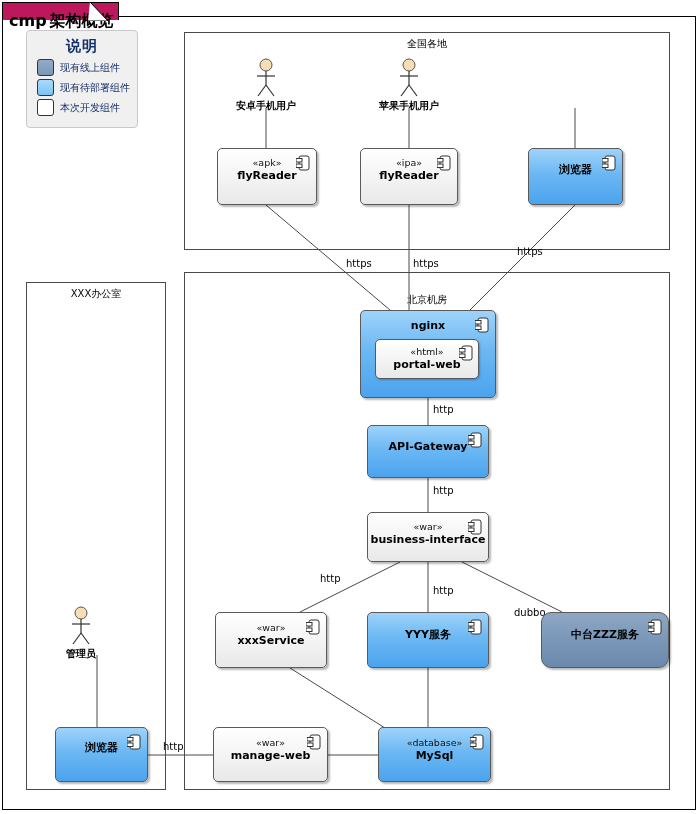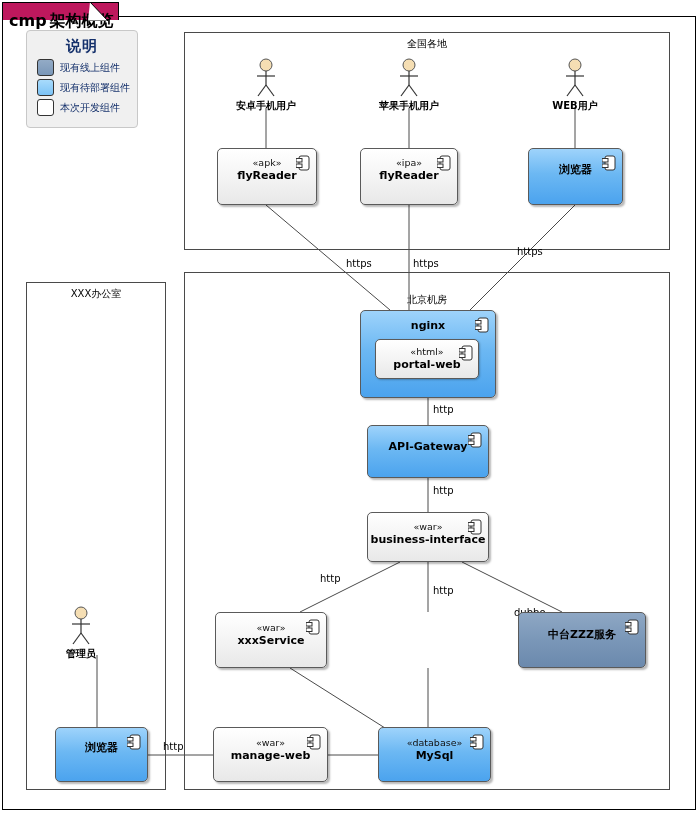--- a/index.html
+++ b/index.html
@@ -153,30 +153,20 @@
     <svg width="26" height="40" viewBox="0 0 26 40">
       <circle cx="13" cy="7" r="6" fill="#f5deb3" stroke="#555" stroke-width="1"></circle>
       <line x1="13" y1="13" x2="13" y2="27" stroke="#333" stroke-width="1.2"></line>
       <line x1="4" y1="18" x2="22" y2="18" stroke="#333" stroke-width="1.2"></line>
       <line x1="13" y1="27" x2="5" y2="38" stroke="#333" stroke-width="1.2"></line>
       <line x1="13" y1="27" x2="21" y2="38" stroke="#333" stroke-width="1.2"></line>
     </svg>
     <div class="aname">苹果手机用户</div>
   </div>
 
-  <div class="actor" style="left:545px;top:58px;">
-    <svg width="26" height="40" viewBox="0 0 26 40">
-      <circle cx="13" cy="7" r="6" fill="#f5deb3" stroke="#555" stroke-width="1"></circle>
-      <line x1="13" y1="13" x2="13" y2="27" stroke="#333" stroke-width="1.2"></line>
-      <line x1="4" y1="18" x2="22" y2="18" stroke="#333" stroke-width="1.2"></line>
-      <line x1="13" y1="27" x2="5" y2="38" stroke="#333" stroke-width="1.2"></line>
-      <line x1="13" y1="27" x2="21" y2="38" stroke="#333" stroke-width="1.2"></line>
-    </svg>
-    <div class="aname">WEB用户</div>
-  </div>
 
   <div class="actor" style="left:51px;top:606px;">
     <svg width="26" height="40" viewBox="0 0 26 40">
       <circle cx="13" cy="7" r="6" fill="#f5deb3" stroke="#555" stroke-width="1"></circle>
       <line x1="13" y1="13" x2="13" y2="27" stroke="#333" stroke-width="1.2"></line>
       <line x1="4" y1="18" x2="22" y2="18" stroke="#333" stroke-width="1.2"></line>
       <line x1="13" y1="27" x2="5" y2="38" stroke="#333" stroke-width="1.2"></line>
       <line x1="13" y1="27" x2="21" y2="38" stroke="#333" stroke-width="1.2"></line>
     </svg>
     <div class="aname">管理员</div>
@@ -268,22 +258,32 @@
       <div class="stereo">«war»</div>
       <div class="cname">xxxService</div>
     </div>
     <svg class="cicon" viewBox="0 0 14 16">
       <rect x="3" y="1" width="10" height="14" rx="2" fill="#fff" stroke="#333"></rect>
       <rect x="0" y="3.5" width="6" height="3.5" fill="#fff" stroke="#333"></rect>
       <rect x="0" y="9" width="6" height="3.5" fill="#fff" stroke="#333"></rect>
     </svg>
   </div>
 
-
-  <div class="comp comp-dark" style="left:518px;top:612px;width:128px;height:56px;">
+  <div class="comp comp-blue" style="left:367px;top:612px;width:122px;height:56px;">
+    <div class="labels" style="top:15px;">
+      <div class="cname">YYY服务</div>
+    </div>
+    <svg class="cicon" viewBox="0 0 14 16">
+      <rect x="3" y="1" width="10" height="14" rx="2" fill="#fff" stroke="#333"></rect>
+      <rect x="0" y="3.5" width="6" height="3.5" fill="#fff" stroke="#333"></rect>
+      <rect x="0" y="9" width="6" height="3.5" fill="#fff" stroke="#333"></rect>
+    </svg>
+  </div>
+
+  <div class="comp comp-dark" style="left:541px;top:612px;width:128px;height:56px;border-radius:10px;">
     <div class="labels" style="top:15px;">
       <div class="cname">中台ZZZ服务</div>
     </div>
     <svg class="cicon" viewBox="0 0 14 16">
       <rect x="3" y="1" width="10" height="14" rx="2" fill="#fff" stroke="#333"></rect>
       <rect x="0" y="3.5" width="6" height="3.5" fill="#fff" stroke="#333"></rect>
       <rect x="0" y="9" width="6" height="3.5" fill="#fff" stroke="#333"></rect>
     </svg>
   </div>
 

